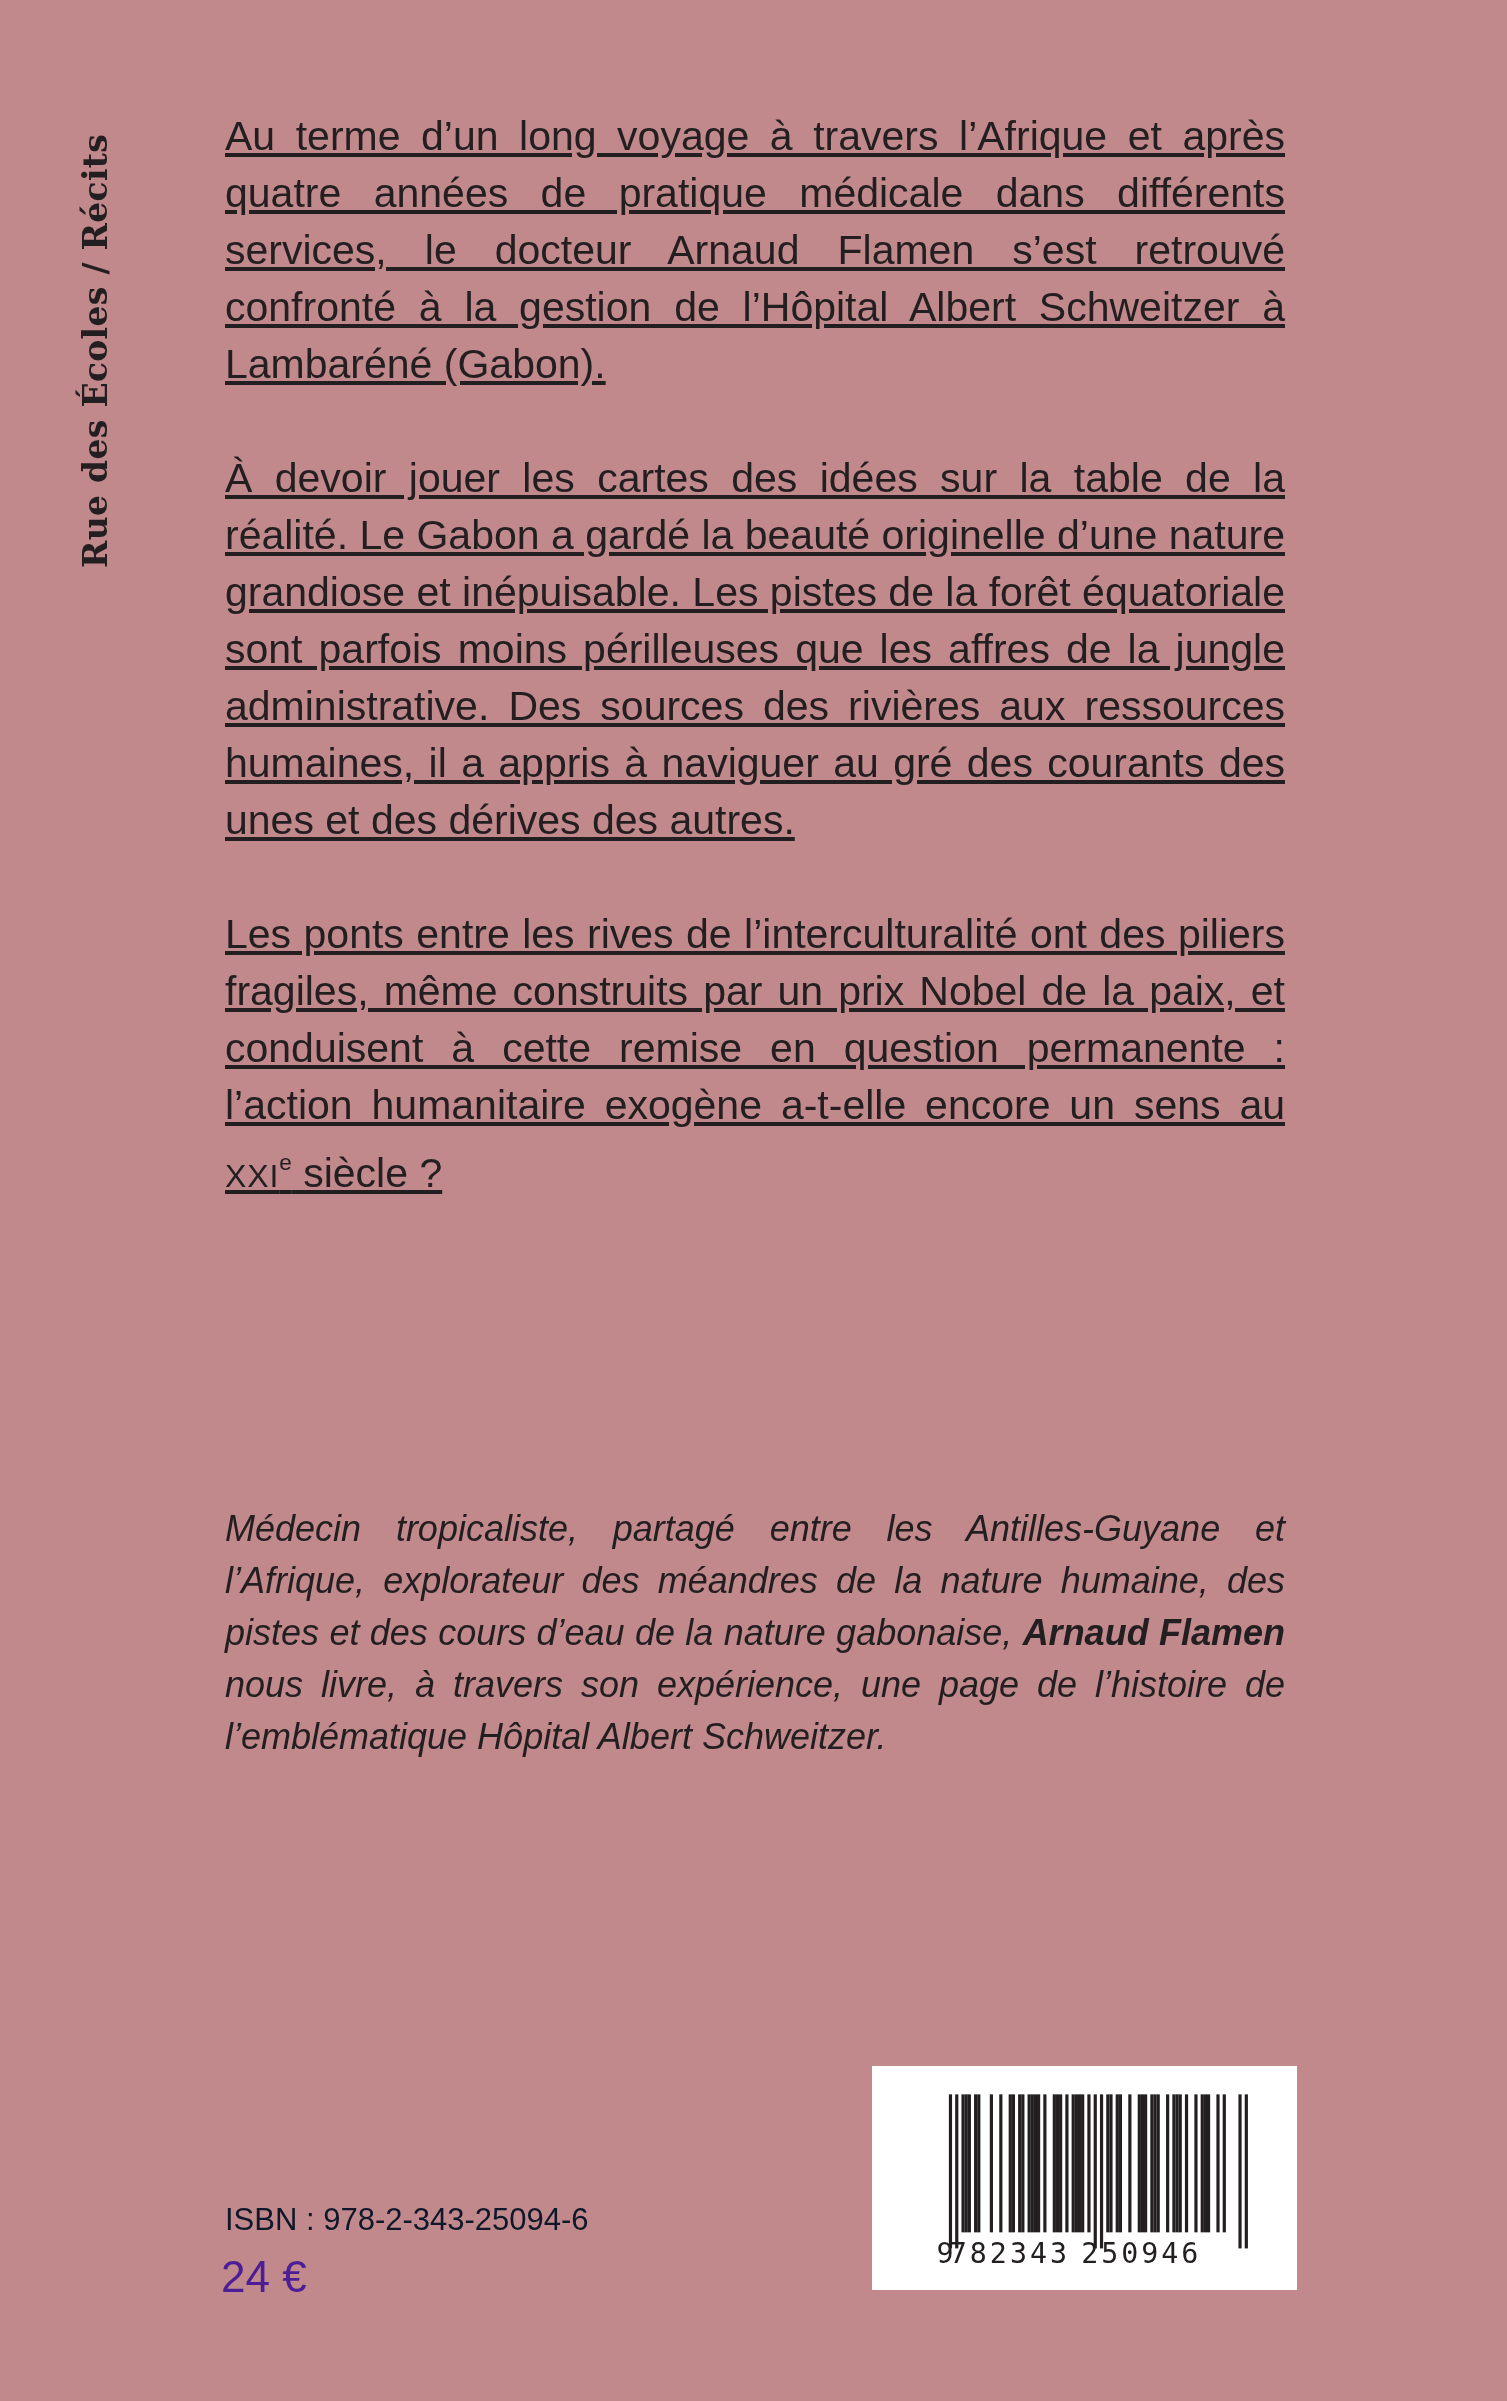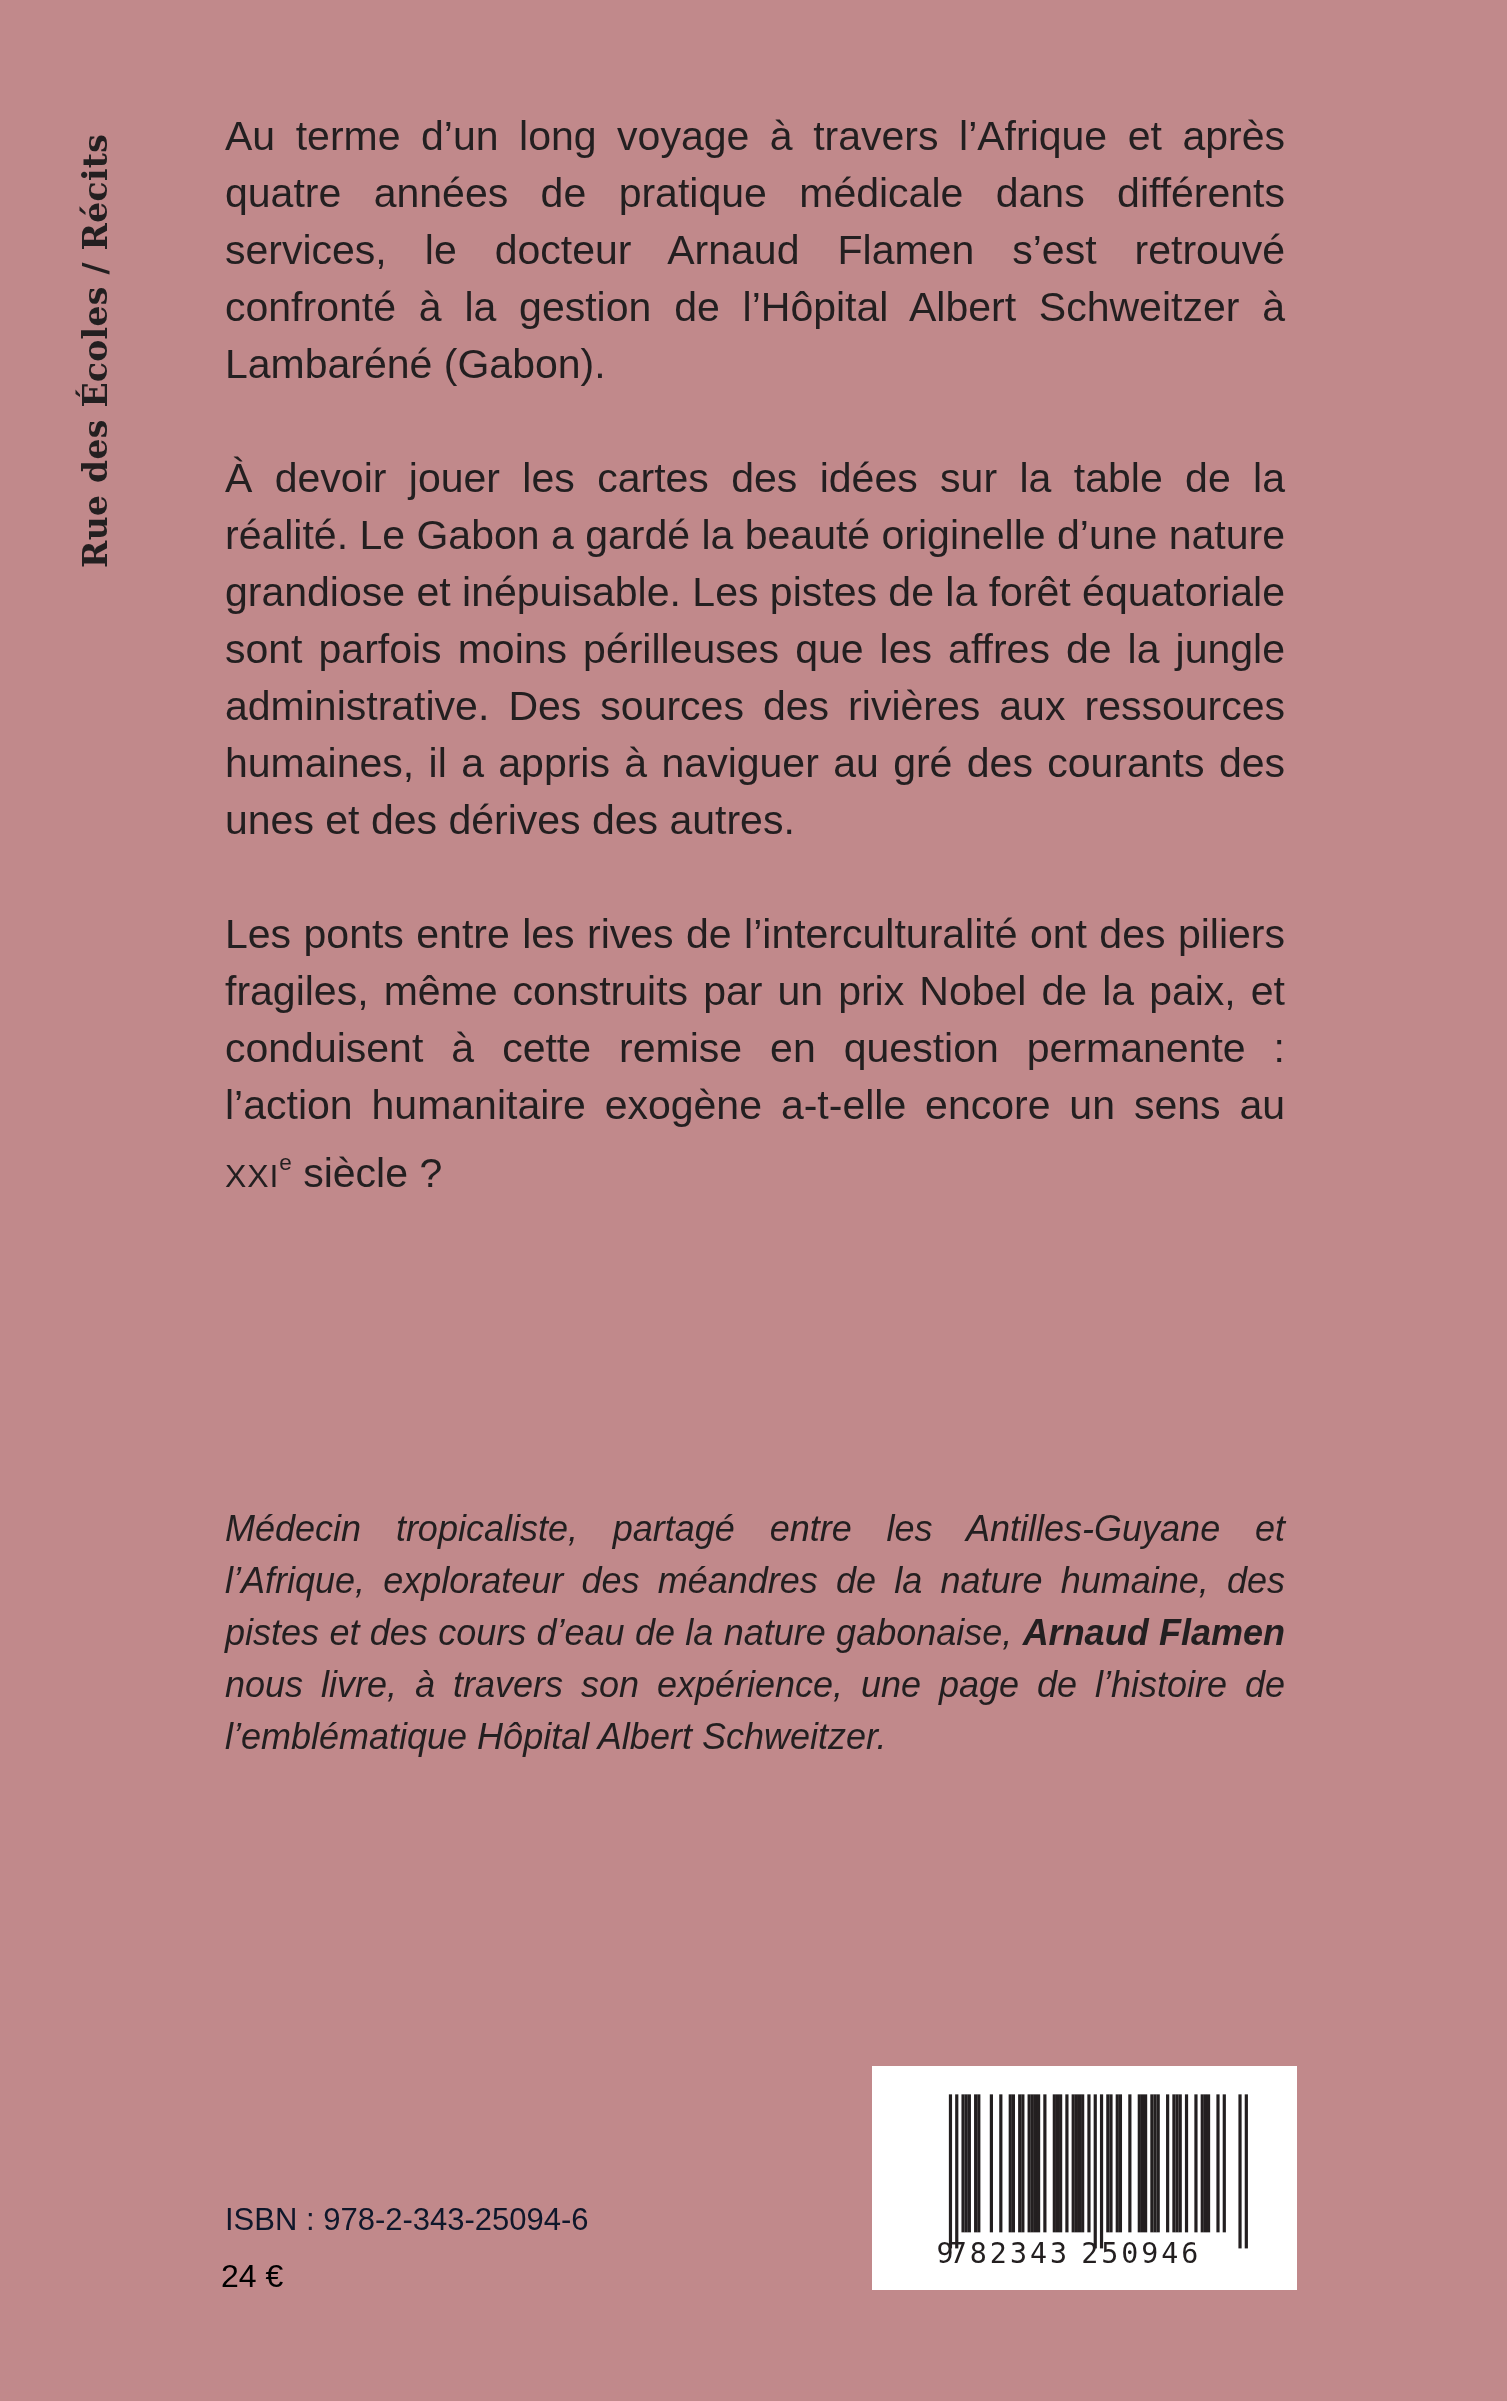--- a/index.html
+++ b/index.html
@@ -26,20 +26,21 @@
   .body-text {
     position: absolute;
     left: 225px; width: 1060px;
     font-family: "Liberation Sans", "DejaVu Sans", sans-serif;
     font-size: 41px;
     line-height: 57px;
     text-align: justify;
     text-align-last: left;
     hyphens: manual;
     transform-origin: 0 0;
+    text-decoration: underline;
   }
   .body-text p { margin: 0 0 57px 0; }
   .body-text p:last-child { margin-bottom: 0; }
   .smallcaps { font-size: 0.78em; letter-spacing: 0.9px; }
   .sup { font-size: 0.55em; vertical-align: 0.75em; }
   .bio {
     position: absolute;
     left: 225px; top: 1503px; width: 1060px;
     font-family: "Liberation Sans", "DejaVu Sans", sans-serif;
     font-style: italic;
@@ -54,23 +55,23 @@
     left: 225px; top: 2201px;
     font-family: "Liberation Sans", "DejaVu Sans", sans-serif;
     font-size: 31px;
     line-height: 38px;
     color: #0f172a;
   }
   .price {
     position: absolute;
     left: 221px; top: 2250px;
     font-family: "Liberation Sans", "DejaVu Sans", sans-serif;
-    font-size: 32px;
+    font-size: 44px;
     line-height: 53px;
-    color: #000000;
+    color: #4c1d95;
   }
   .barcode-box {
     position: absolute;
     left: 872px; top: 2066px;
     width: 425px; height: 224px;
     background: #ffffff;
   }
   .barcode-box svg { position: absolute; left: 0; top: 0; }
 </style>
 </head>

